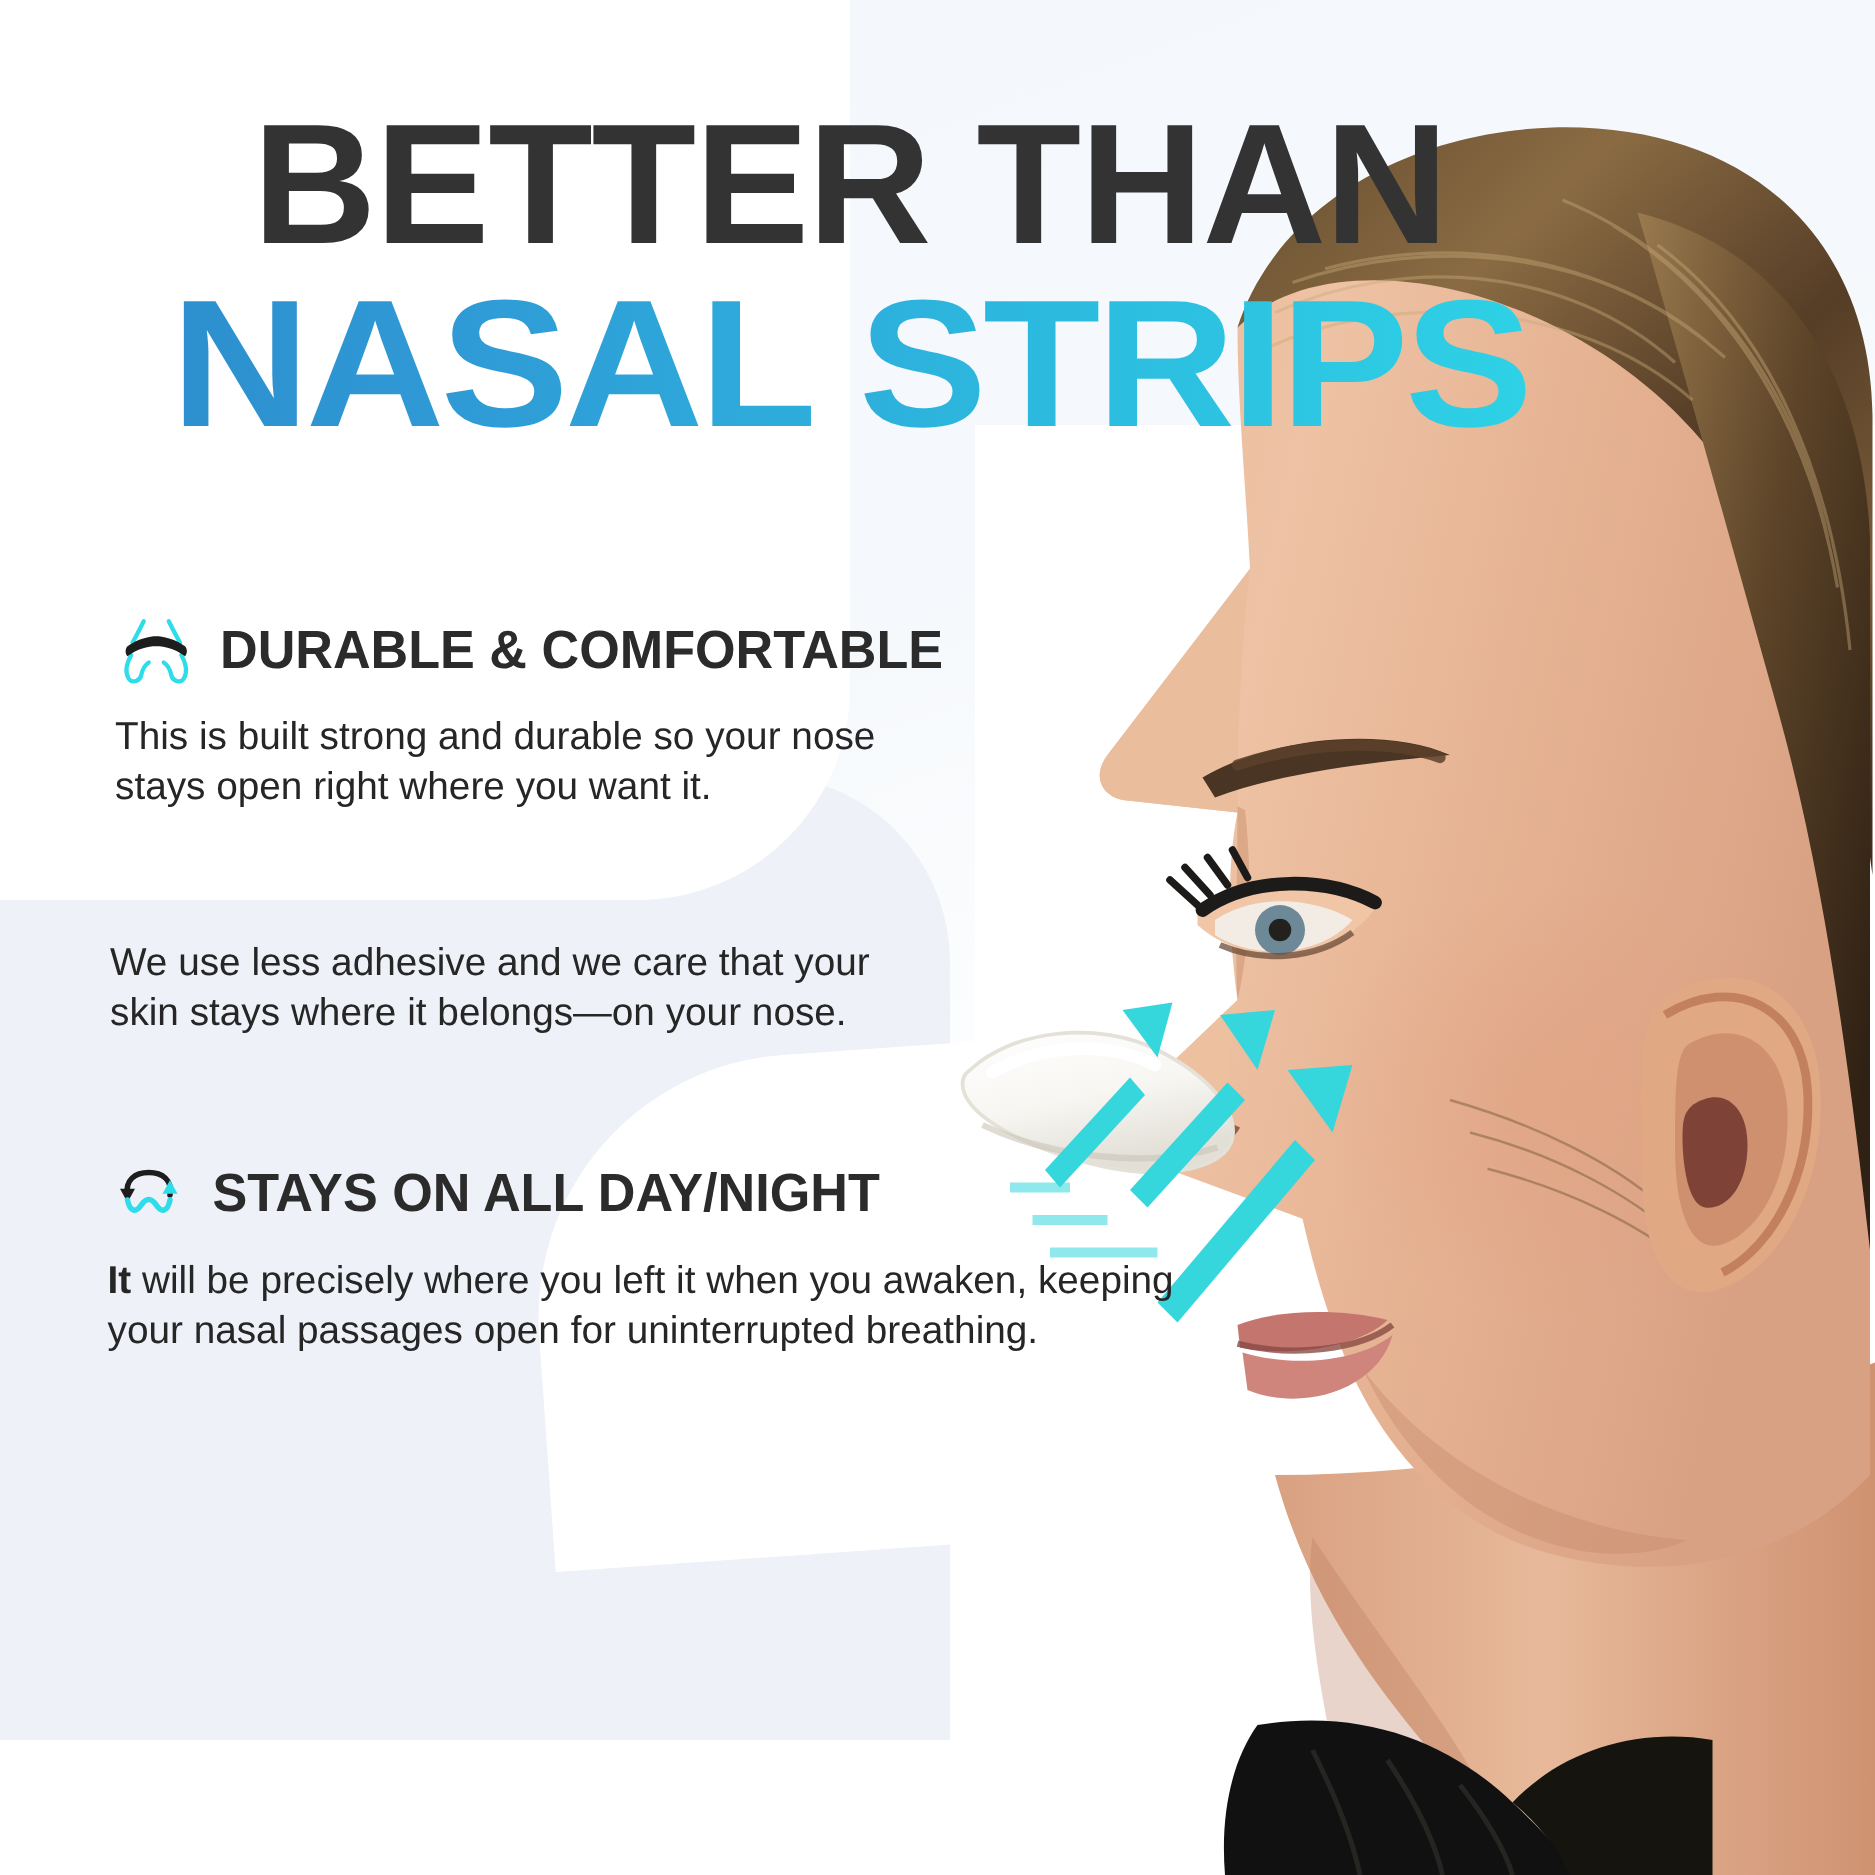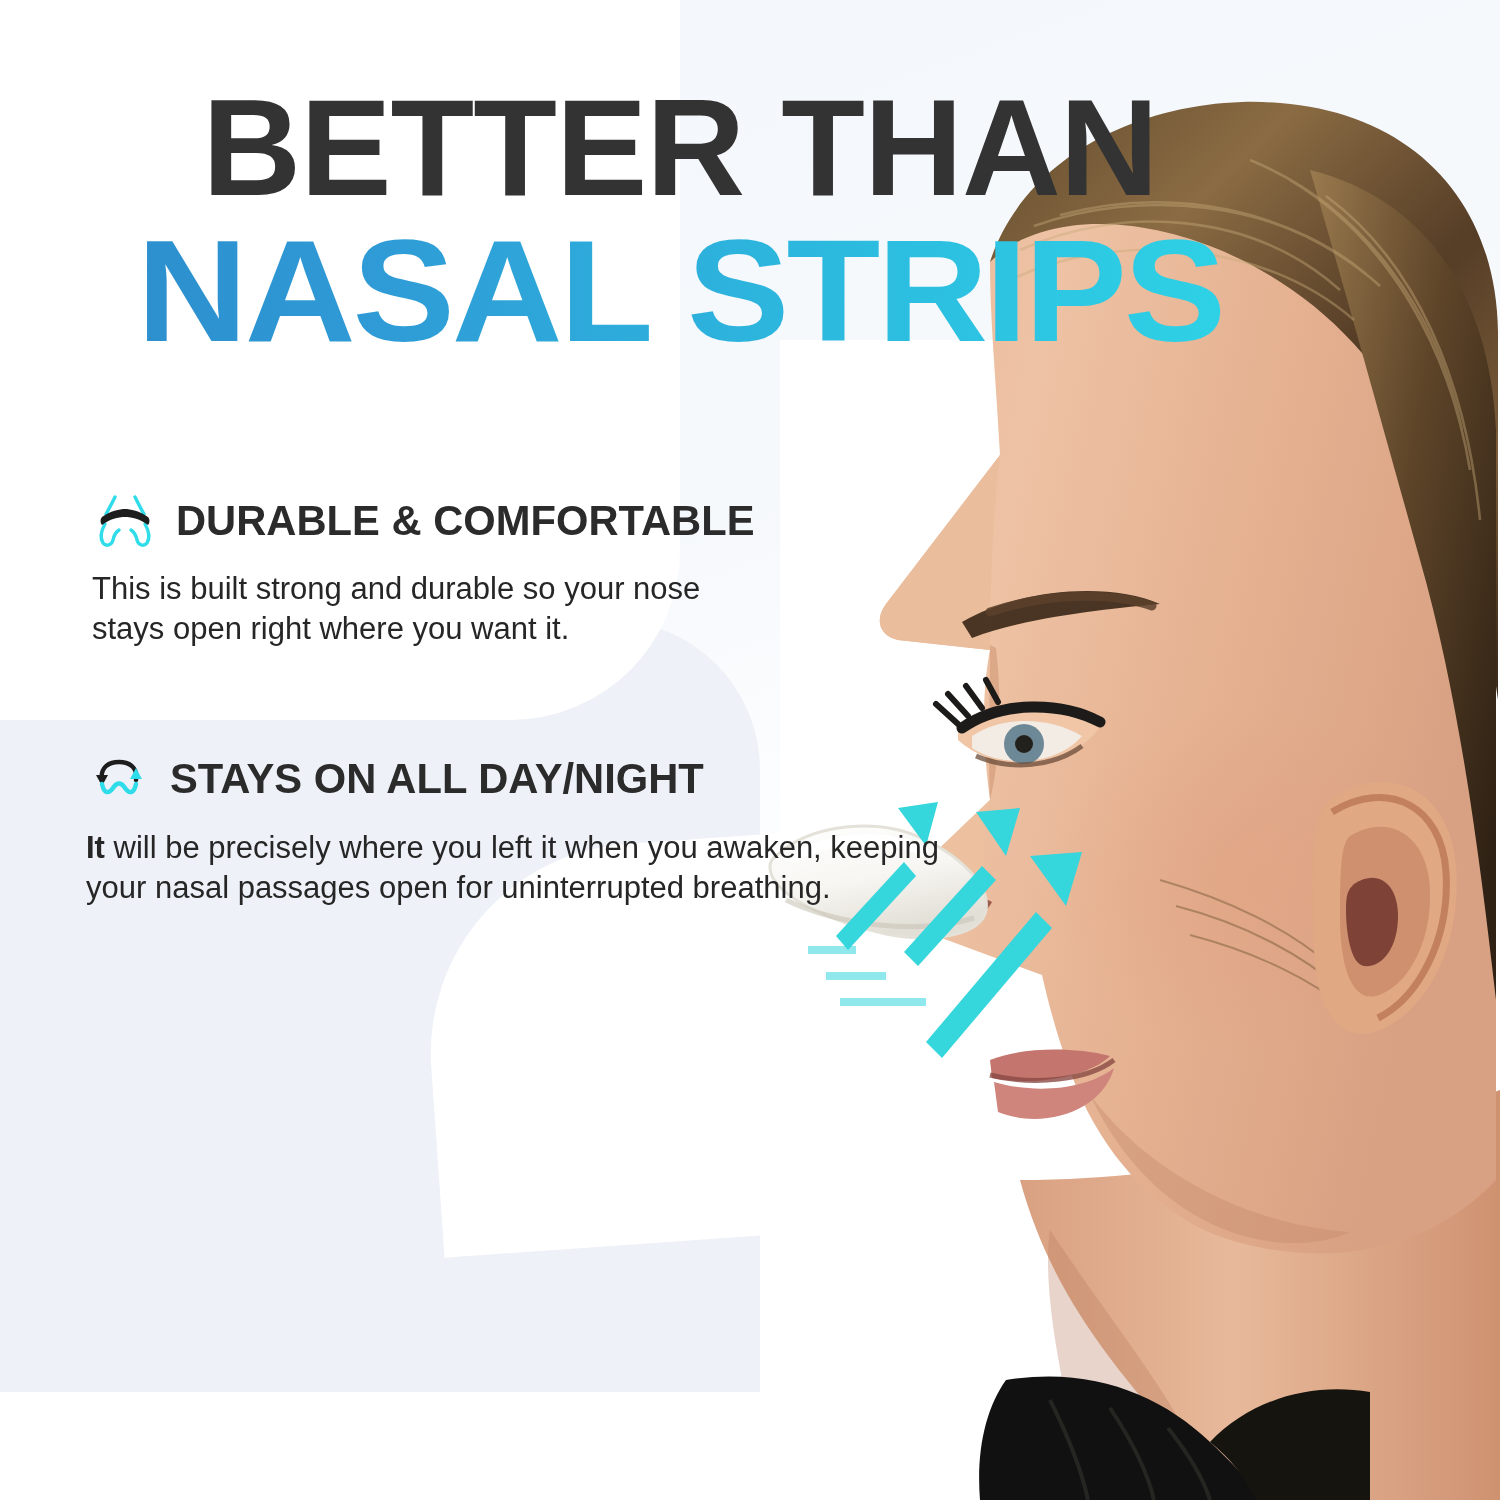--- a/index.html
+++ b/index.html
@@ -274,20 +274,21 @@
             </g>
             <path d="M10 26 C18 20 28 18 33 18 C38 18 48 20 56 26 C58 28 58 32 56 34 C48 28 40 26 33 26 C26 26 18 28 10 34 C8 32 8 28 10 26 Z" fill="#1d1d1d"></path>
           </svg>
         </span>
         <span class="feat-title">DURABLE &amp; COMFORTABLE</span>
       </div>
       <div class="feat-body">This is built strong and durable so your nose stays open right where you want it.</div>
     </div>
 
     <div class="feature" id="feature-2">
+      <div class="feat-body">We use less adhesive and we care that your skin stays where it belongs—on your nose.</div>
     </div>
 
     <div class="feature" id="feature-3">
       <div class="feat-head">
         <span class="feat-icon">
           <svg viewBox="0 0 66 58" xmlns="http://www.w3.org/2000/svg">
             <path d="M16 30 C14 18 22 12 33 12 C44 12 52 18 50 30" fill="none" stroke="#1d1d1d" stroke-width="4.4" stroke-linecap="round"></path>
             <path d="M16 36 L10 25 L22 25 Z" fill="#1d1d1d"></path>
             <path d="M16 34 C18 44 23 44 27 38 C31 32 35 32 39 38 C43 44 48 44 50 34" fill="none" stroke="#2fdce9" stroke-width="4.4" stroke-linecap="round"></path>
             <path d="M50 18 L56 29 L44 29 Z" fill="#2fdce9"></path>

